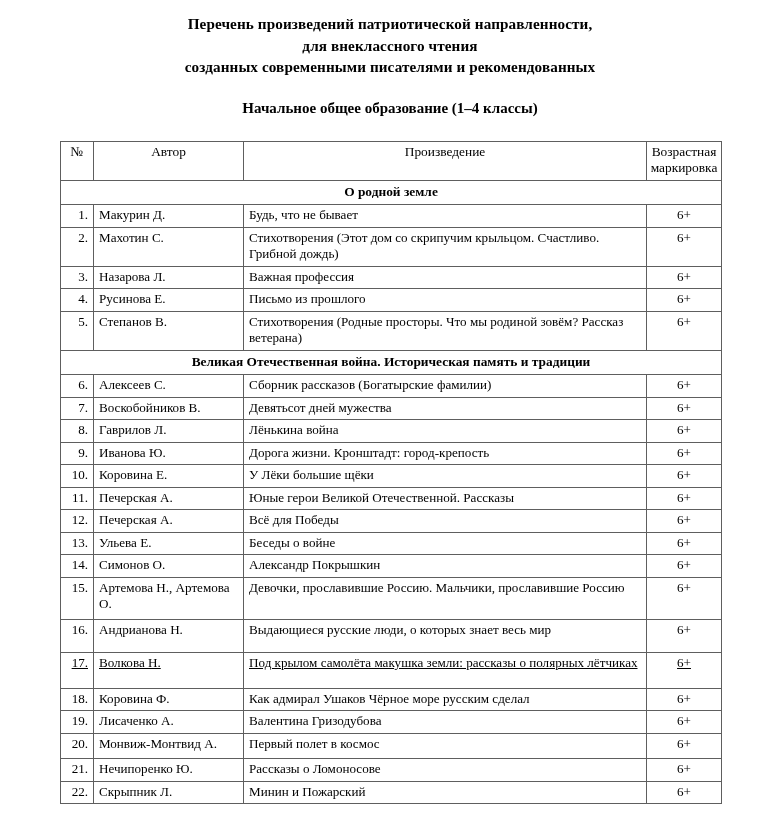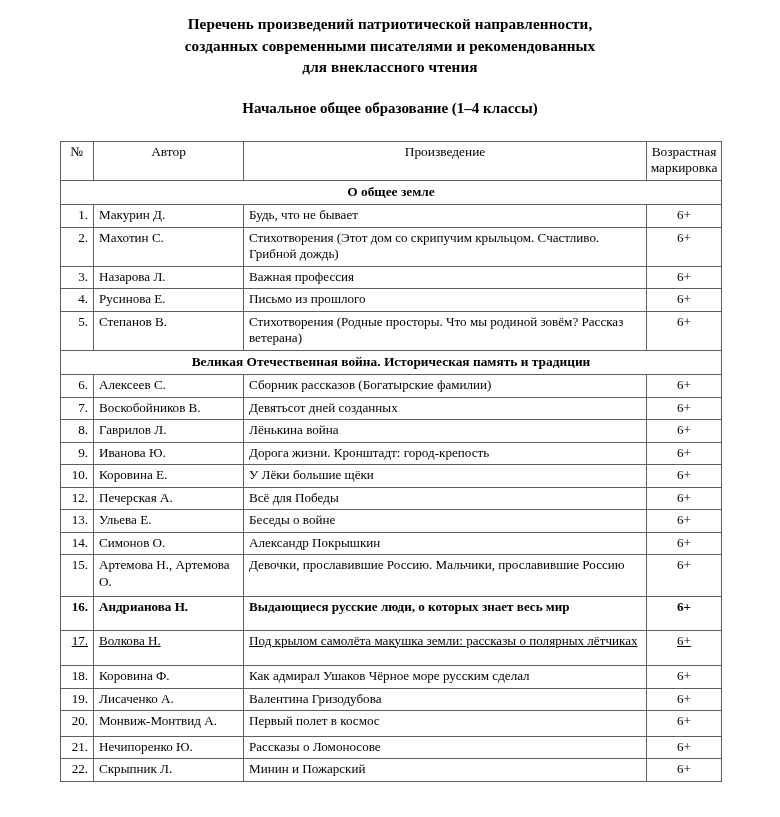--- a/index.html
+++ b/index.html
@@ -97,33 +97,33 @@
   td.cell-author { padding-left: 7px; }
   td.cell-work   { padding-left: 7px; }
   td.cell-age {
     text-align: center;
     padding-left: 3px;
     padding-right: 3px;
     white-space: nowrap;
   }
 
   
-  tr.tall-1 td { padding-bottom: 14px; font-weight: bold; }
+  tr.tall-1 td { padding-bottom: 14px; }
   tr.tall-2 td { padding-bottom: 16px; text-decoration: underline; }
   tr.tall-3 td { padding-bottom: 6px; margin-top: 24px; }
 </style>
 </head>
 <body>
 
 <div class="page">
 
   <h1 class="doc-title">
     <span class="tline">Перечень произведений патриотической направленности,</span>
+    <span class="tline">для внеклассного чтения</span>
     <span class="tline">созданных современными писателями и рекомендованных</span>
-    <span class="tline">для внеклассного чтения</span>
   </h1>
 
   <h2 class="doc-subtitle">Начальное общее образование (1–4 классы)</h2>
 
   <div class="table-wrap">
     <table class="catalog">
       <colgroup>
         <col class="c-num">
           <col class="c-auth">
           <col class="c-work">
@@ -135,21 +135,21 @@
           <th class="h-auth">Автор</th>
           <th class="h-work">Произведение</th>
           <th class="h-age">
             <span>Возрастная</span><br>
             <span>маркировка</span>
           </th>
         </tr>
       </thead>
       <tbody>
           <tr class="section-row">
-            <td colspan="4">О общее земле</td>
+            <td colspan="4">О родной земле</td>
           </tr>
           <tr>
             <td class="cell-num">1.</td>
             <td class="cell-author">Макурин Д.</td>
             <td class="cell-work">Будь, что не бывает</td>
             <td class="cell-age">6+</td>
           </tr>
           <tr>
             <td class="cell-num">2.</td>
             <td class="cell-author">Махотин С.</td>
@@ -179,39 +179,45 @@
           </tr>
           <tr>
             <td class="cell-num">6.</td>
             <td class="cell-author">Алексеев С.</td>
             <td class="cell-work">Сборник рассказов (Богатырские фамилии)</td>
             <td class="cell-age">6+</td>
           </tr>
           <tr>
             <td class="cell-num">7.</td>
             <td class="cell-author">Воскобойников В.</td>
-            <td class="cell-work">Девятьсот дней созданных</td>
+            <td class="cell-work">Девятьсот дней мужества</td>
             <td class="cell-age">6+</td>
           </tr>
           <tr>
             <td class="cell-num">8.</td>
             <td class="cell-author">Гаврилов Л.</td>
             <td class="cell-work">Лёнькина война</td>
             <td class="cell-age">6+</td>
           </tr>
           <tr>
             <td class="cell-num">9.</td>
             <td class="cell-author">Иванова Ю.</td>
             <td class="cell-work">Дорога жизни. Кронштадт: город-крепость</td>
             <td class="cell-age">6+</td>
           </tr>
           <tr>
             <td class="cell-num">10.</td>
             <td class="cell-author">Коровина Е.</td>
             <td class="cell-work">У Лёки большие щёки</td>
+            <td class="cell-age">6+</td>
+          </tr>
+          <tr>
+            <td class="cell-num">11.</td>
+            <td class="cell-author">Печерская А.</td>
+            <td class="cell-work">Юные герои Великой Отечественной. Рассказы</td>
             <td class="cell-age">6+</td>
           </tr>
           <tr>
             <td class="cell-num">12.</td>
             <td class="cell-author">Печерская А.</td>
             <td class="cell-work">Всё для Победы</td>
             <td class="cell-age">6+</td>
           </tr>
           <tr>
             <td class="cell-num">13.</td>

